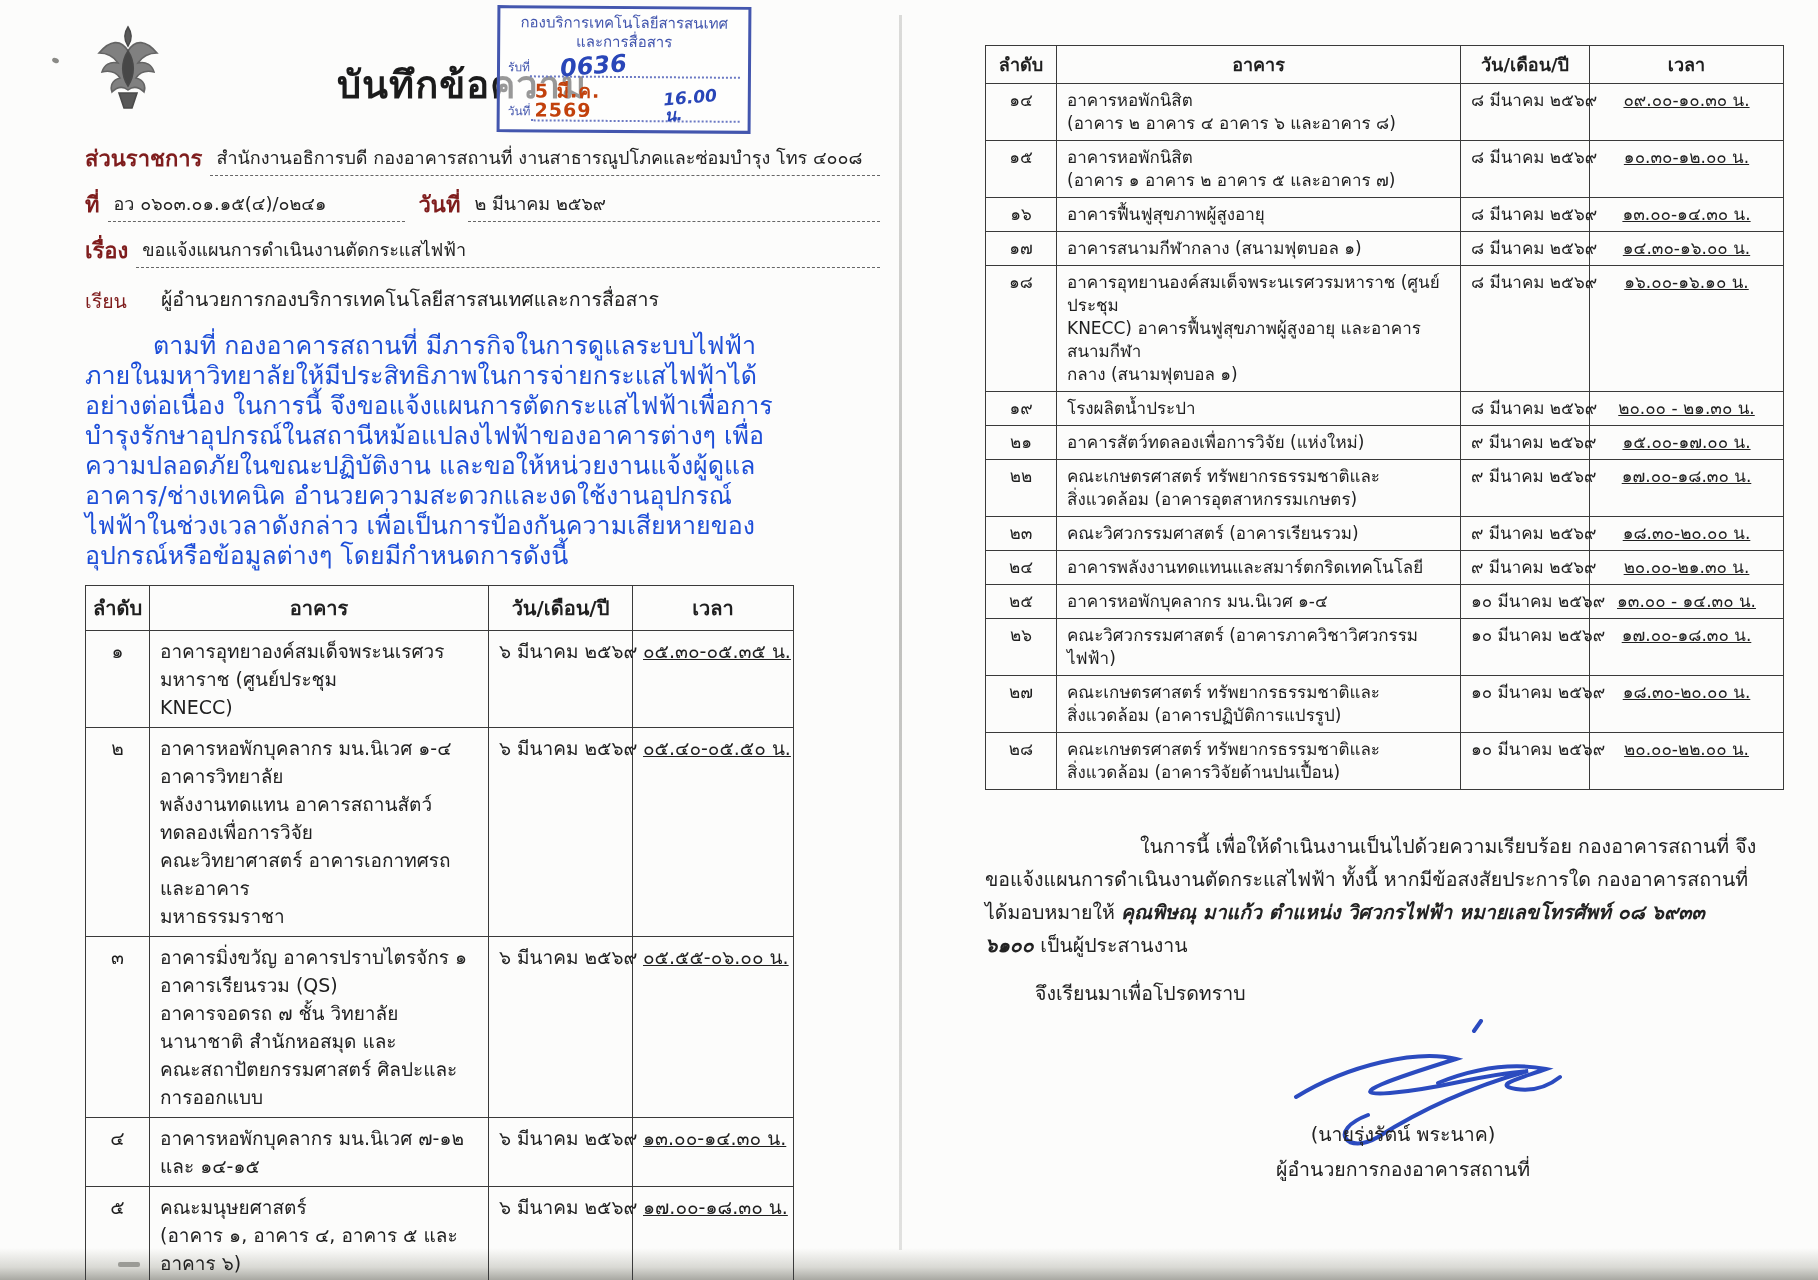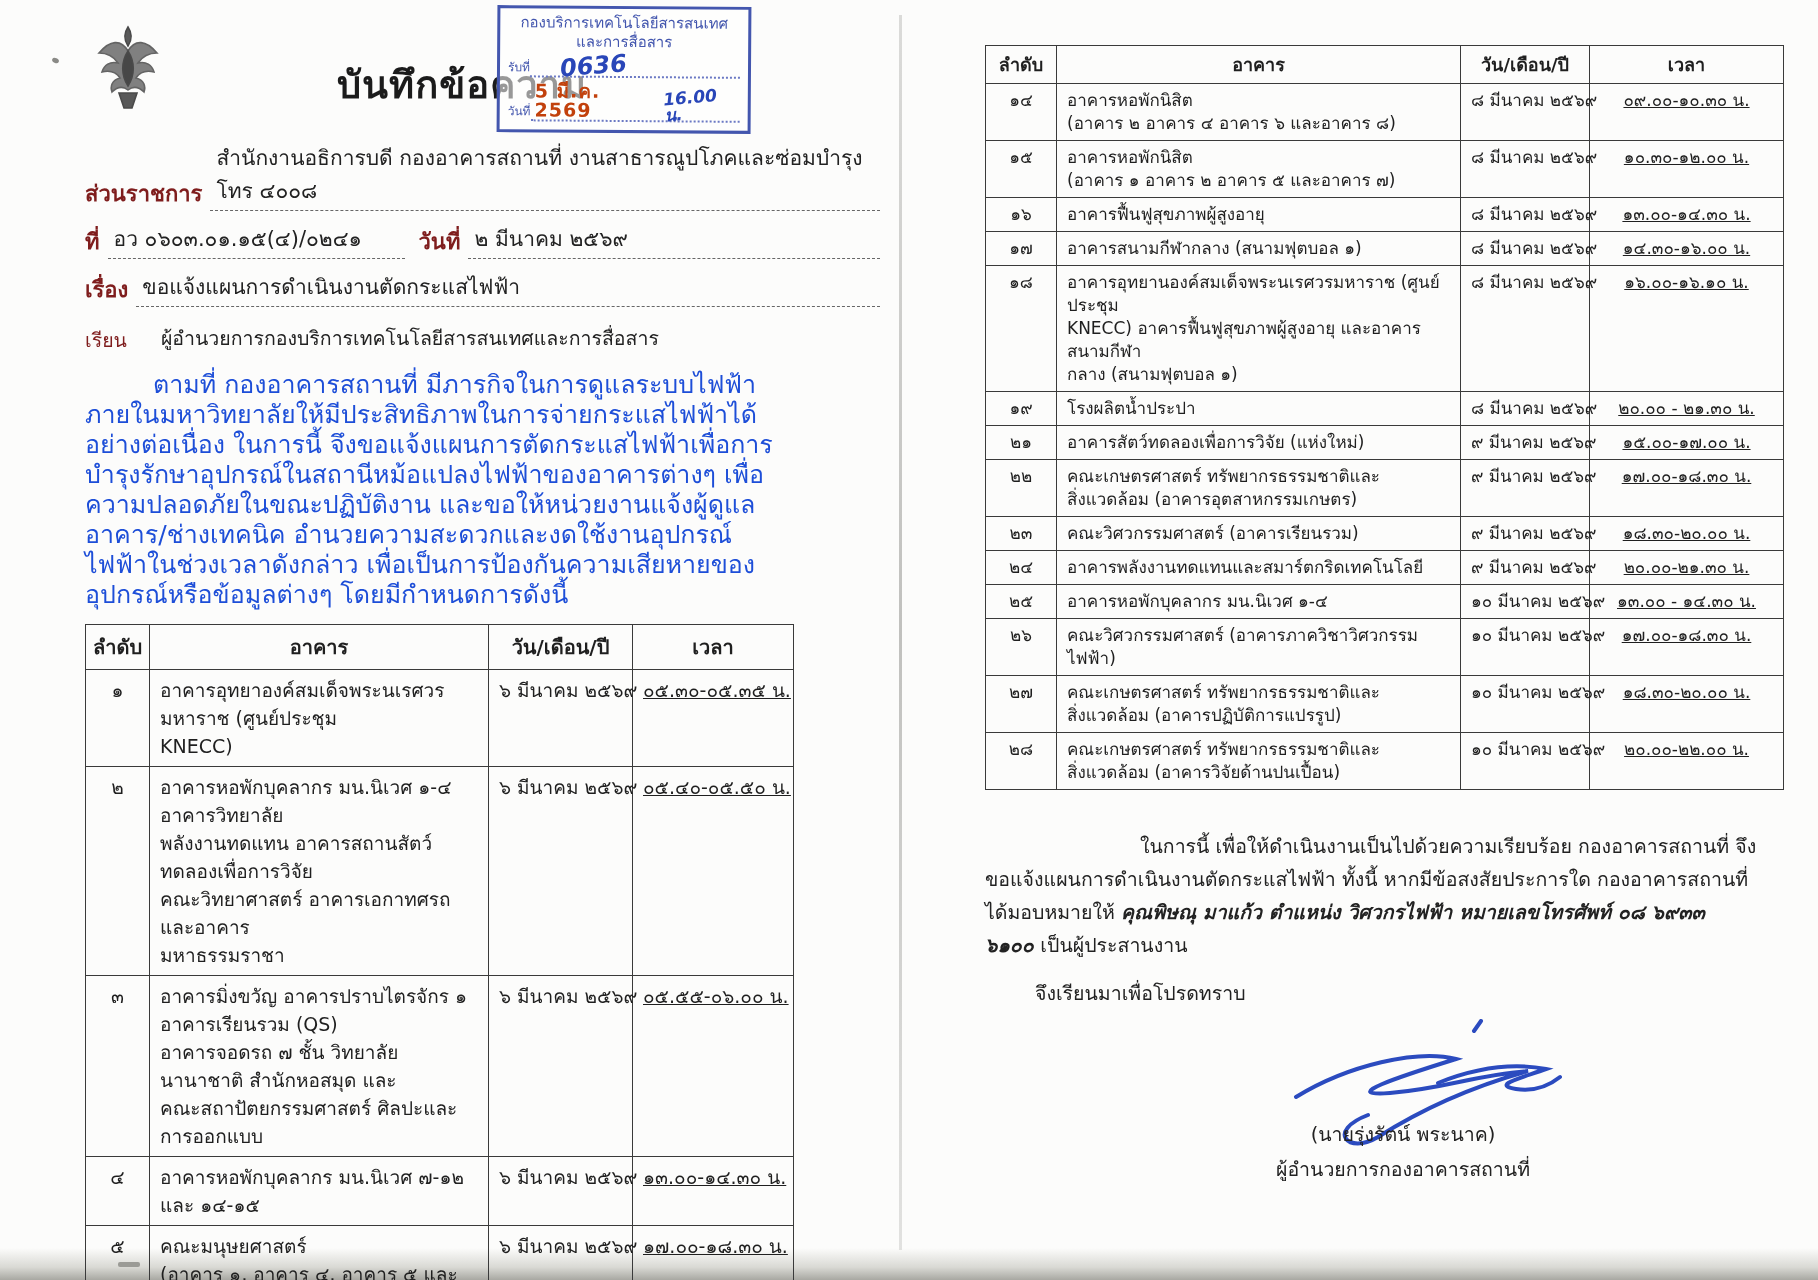--- a/index.html
+++ b/index.html
@@ -32,21 +32,21 @@
   .stamp-row .lbl{white-space:nowrap;font-size:12px;}
   .stamp-row .dl{flex:1;border-bottom:2px dotted #6b79c4;display:flex;align-items:flex-end;gap:8px;padding:0 4px;}
   .hand{font-style:italic;font-weight:bold;color:#2946b8;transform:rotate(-5deg);}
   .hand-no{font-size:24px;line-height:20px;margin-left:26px;}
   .stamp-date{font-size:19px;font-weight:bold;color:#c2410c;letter-spacing:1px;}
   .hand-time{font-size:17px;line-height:16px;}
 
   
   .f-row{display:flex;align-items:flex-end;margin-top:11px;}
   .f-label{font-weight:bold;font-size:22px;white-space:nowrap;padding-right:8px;color:#7f1d1d;}
-  .f-line{flex:1;border-bottom:1.8px dashed #666;font-size:21px;padding:0 6px 3px;}
+  .f-line{flex:1;border-bottom:1.8px dashed #666;font-size:18px;padding:0 6px 3px;}
   .f-line.fixed{flex:0 0 285px;}
   .f-plain{font-size:19.5px;padding-bottom:2px;}
   .to-row{margin-top:16px;}
   .to-row .f-label{font-weight:normal;font-size:19.5px;padding-right:34px;}
 
   .body-par{margin:14px 0 0;width:695px;font-size:25px;line-height:30px;text-indent:68px;color:#1d4ed8;}
 
   
   table.sched{border-collapse:collapse;margin-top:14px;table-layout:fixed;}
   table.sched th,table.sched td{border:1.7px solid #3a3a3a;vertical-align:top;color:#1f1f1f;}

